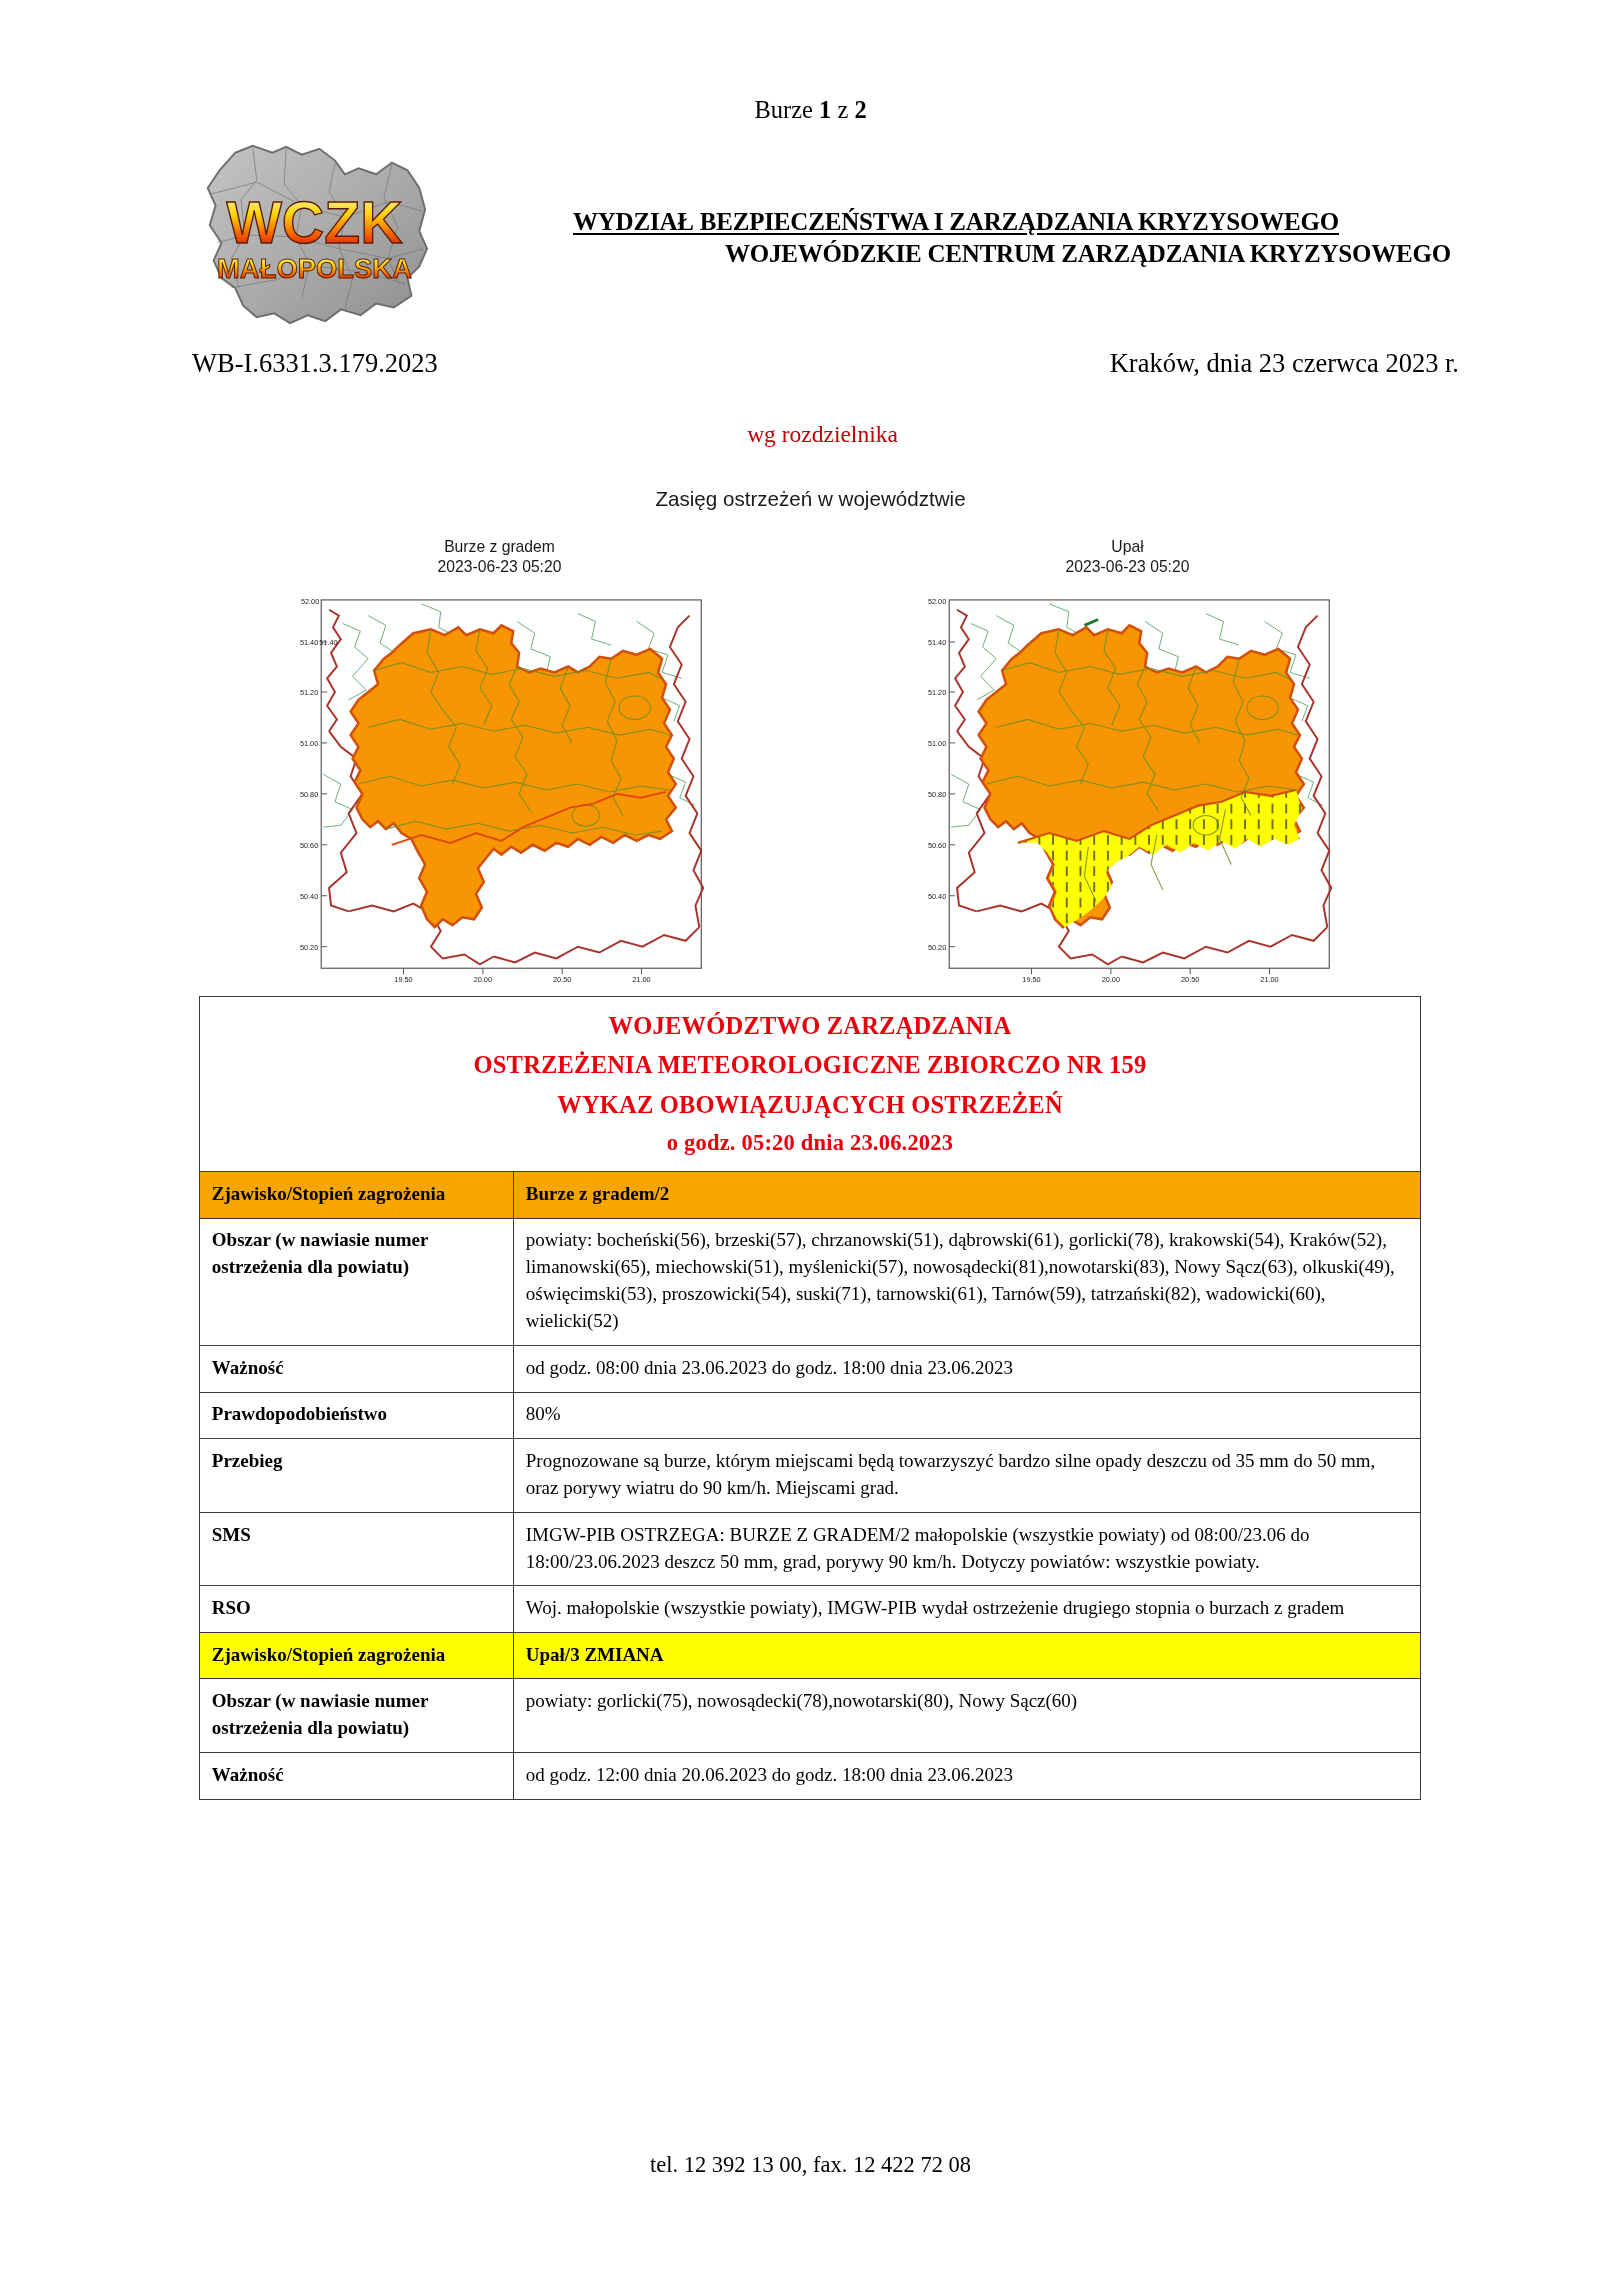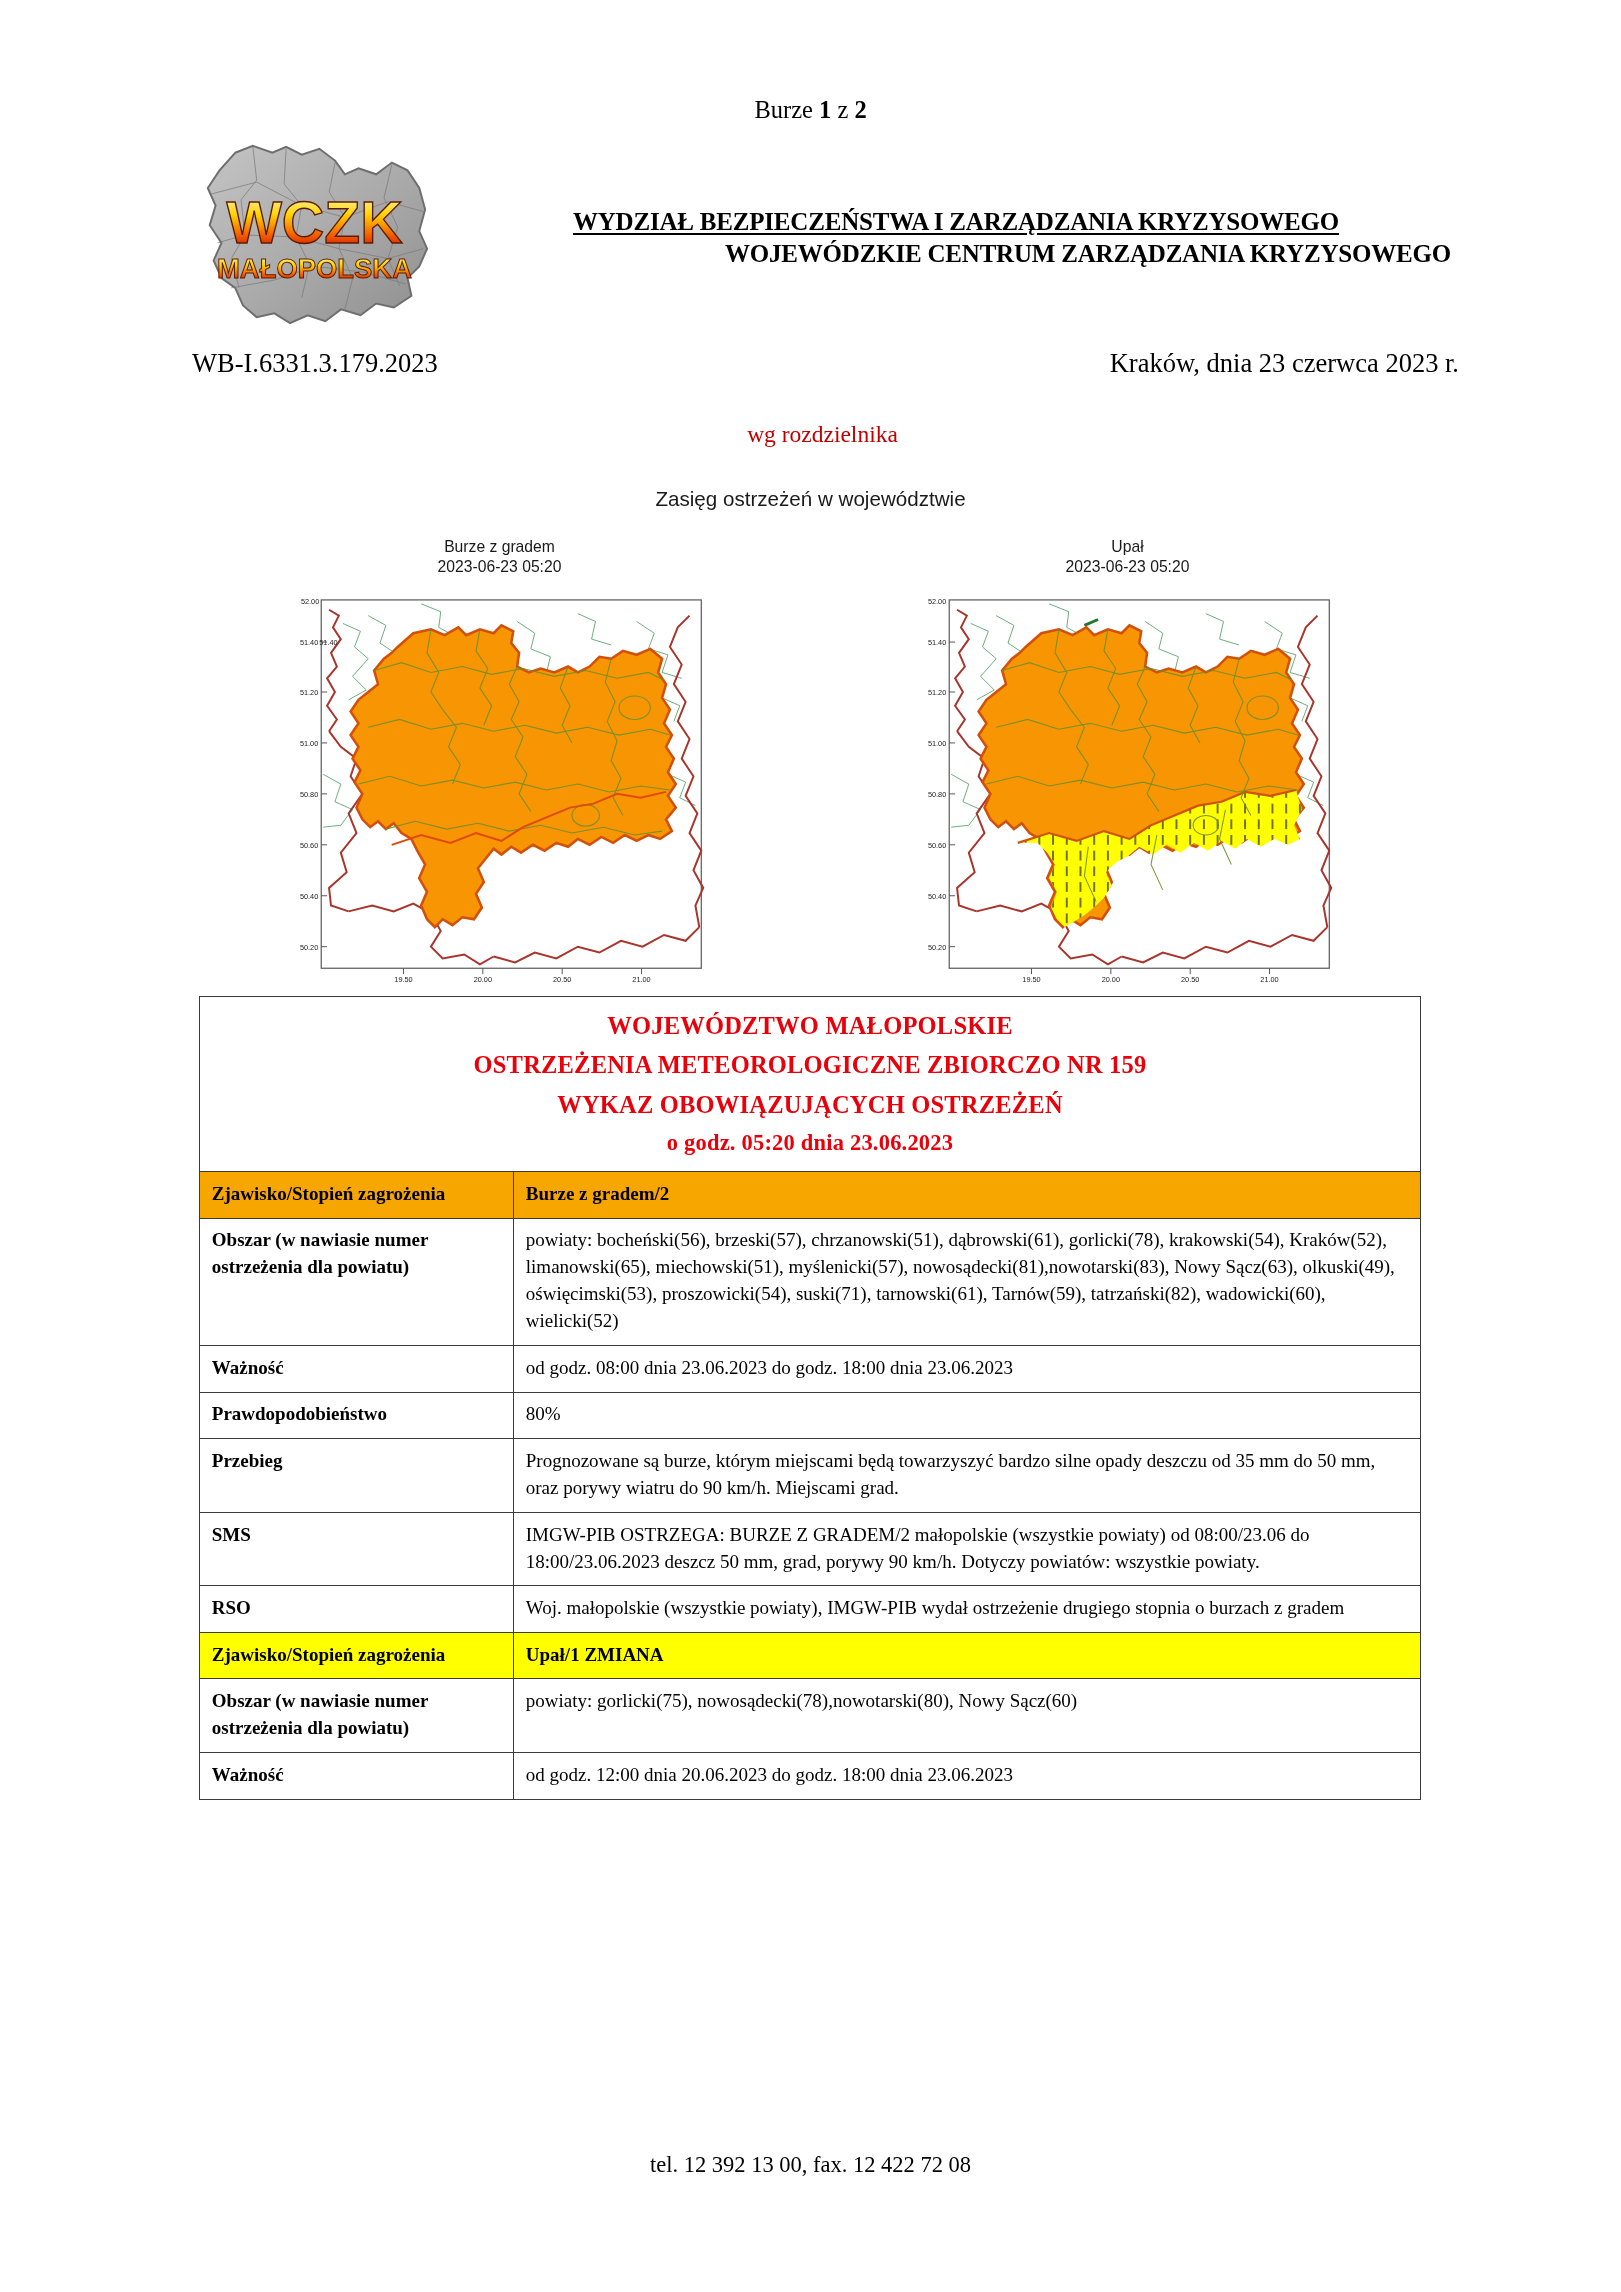--- a/index.html
+++ b/index.html
@@ -409,21 +409,21 @@
 <div class="warn-table-wrap">
   <table class="warn">
     <colgroup>
         <col style="width:314px">
         <col>
       </colgroup>
     <tbody>
       <tr>
         <td class="banner" colspan="2">
           <div class="banner-title">
-            <div>WOJEWÓDZTWO MAŁOPOLSKIE</div>
+            <div>WOJEWÓDZTWO ZARZĄDZANIA</div>
             <div>OSTRZEŻENIA METEOROLOGICZNE  ZBIORCZO  NR 159</div>
             <div>WYKAZ  OBOWIĄZUJĄCYCH OSTRZEŻEŃ</div>
             <div class="l4">o godz. 05:20 dnia 23.06.2023</div>
           </div>
         </td>
       </tr>
 
       <tr class="orange">
         <td class="col-label">Zjawisko/Stopień zagrożenia</td>
         <td class="val">Burze z gradem/2</td>
@@ -447,21 +447,21 @@
       <tr>
         <td class="col-label">SMS</td>
         <td>IMGW-PIB OSTRZEGA: BURZE Z GRADEM/2 małopolskie (wszystkie powiaty) od 08:00/23.06 do 18:00/23.06.2023 deszcz 50 mm, grad, porywy 90 km/h. Dotyczy powiatów: wszystkie powiaty.</td>
       </tr>
       <tr>
         <td class="col-label">RSO</td>
         <td>Woj. małopolskie (wszystkie powiaty), IMGW-PIB wydał ostrzeżenie drugiego stopnia o burzach z gradem</td>
       </tr>
       <tr class="yellow">
         <td class="col-label">Zjawisko/Stopień zagrożenia</td>
-        <td class="val">Upał/1 ZMIANA</td>
+        <td class="val">Upał/3 ZMIANA</td>
       </tr>
       <tr>
         <td class="col-label">Obszar (w nawiasie numer ostrzeżenia dla powiatu)</td>
         <td>powiaty: gorlicki(75), nowosądecki(78),nowotarski(80), Nowy Sącz(60)</td>
       </tr>
       <tr>
         <td class="col-label">Ważność</td>
         <td>od godz. 12:00 dnia 20.06.2023 do godz. 18:00 dnia 23.06.2023</td>
       </tr>
     </tbody>

